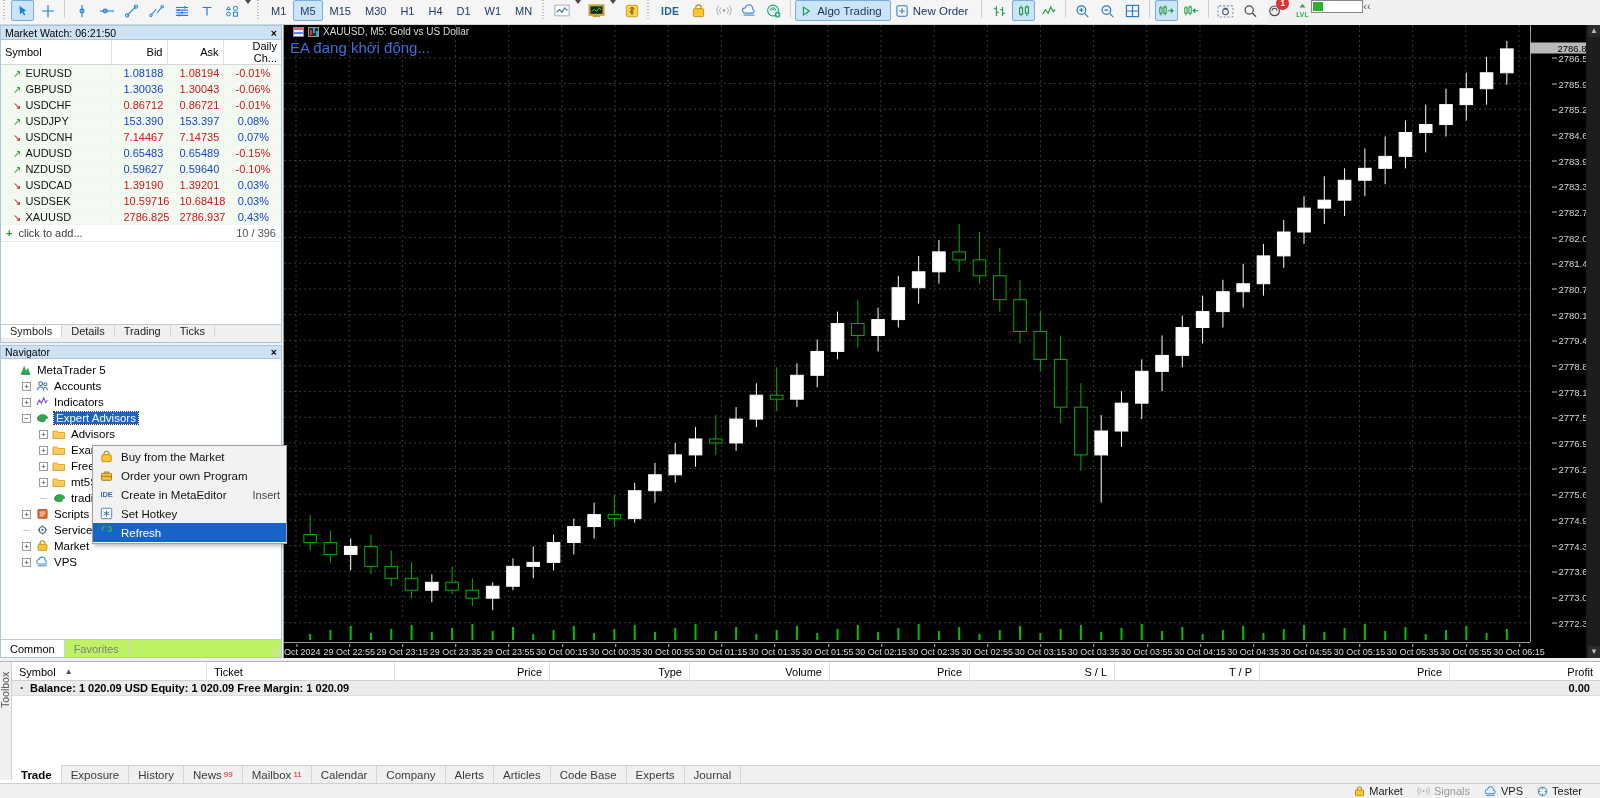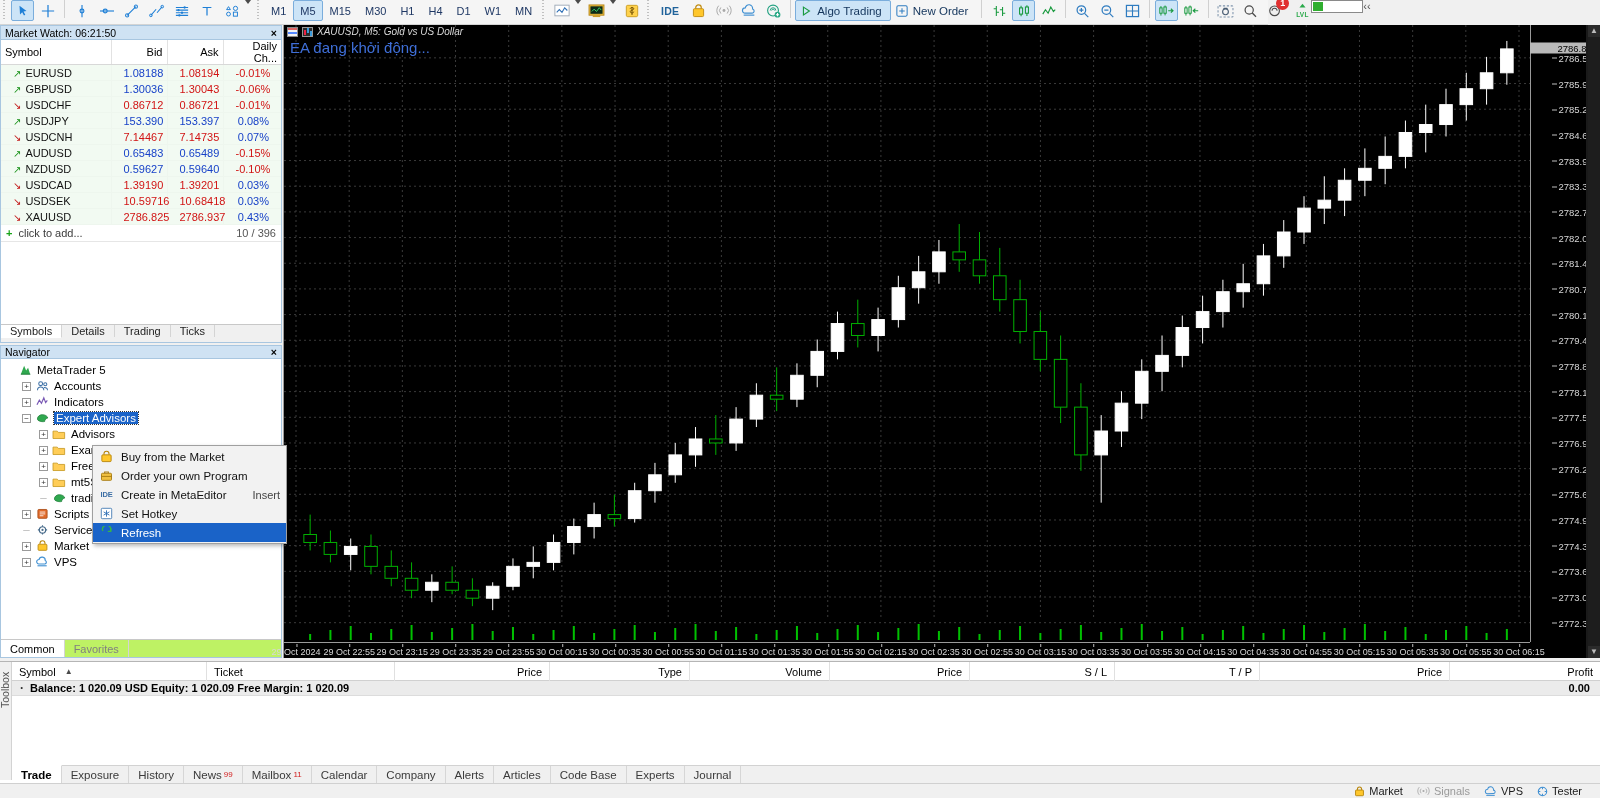--- a/index.html
+++ b/index.html
@@ -91,21 +91,21 @@
         border:1px solid #a0a0a0; box-shadow:2px 2px 4px rgba(0,0,0,.28); z-index:40; padding:1px 0;}
   #ctx .mi { height:19px; display:flex;align-items:center; font-size:11.5px; padding:0 6px; color:#111;}
   #ctx .mi.hl { background:#1a63c8; color:#fff; }
   #ctx .mi .mico{width:15px;height:15px;margin-right:7px;flex:none;display:flex;align-items:center;justify-content:center;font-size:8px;}
   #ctx .mi .acc{margin-left:auto;color:#444;font-size:11px;}
 
   
   #chartwrap { position:absolute; left:283px; top:25px; width:1317px; height:633px; background:#000;
         border-left:1px solid #9a9a9a; }
   #chart-title { position:absolute; left:0;top:0; height:13px; display:flex; align-items:center;
-        padding-left:3px; gap:4px; z-index:6; font-size:10px; color:#d8d8d8;font-style:italic;}
+        padding-left:9px; gap:4px; z-index:6; font-size:10px; color:#d8d8d8;}
   #chart-title .tw{width:11px;height:10px;background:#f2f2f2;border:1px solid #8a8a8a;
         background-image:linear-gradient(to bottom,#d66 0 2px,transparent 2px 4px,#58f 4px 6px,transparent 6px 8px);}
   #chart-title .tw2{width:11px;height:10px;background:#2b2b2b;border:1px solid #999;position:relative;}
   #chart-title .tw2:after{content:"";position:absolute;left:1px;bottom:1px;width:2px;height:5px;background:#e24;
         box-shadow:3px -2px 0 0 #3a9bdc,6px 1px 0 0 #3a9bdc;}
   #ea-msg { position:absolute; left:6px; top:14px; font-size:15px; color:#3f6fd8; z-index:6;
         font-family:"Liberation Sans",sans-serif;}
   #plot { position:absolute; left:0; top:0; right:70px; bottom:16px; overflow:hidden;}
   #price-axis { position:absolute; right:0; top:0; width:70px; bottom:16px;
         border-left:1px solid #9a9a9a; background:#000;}

